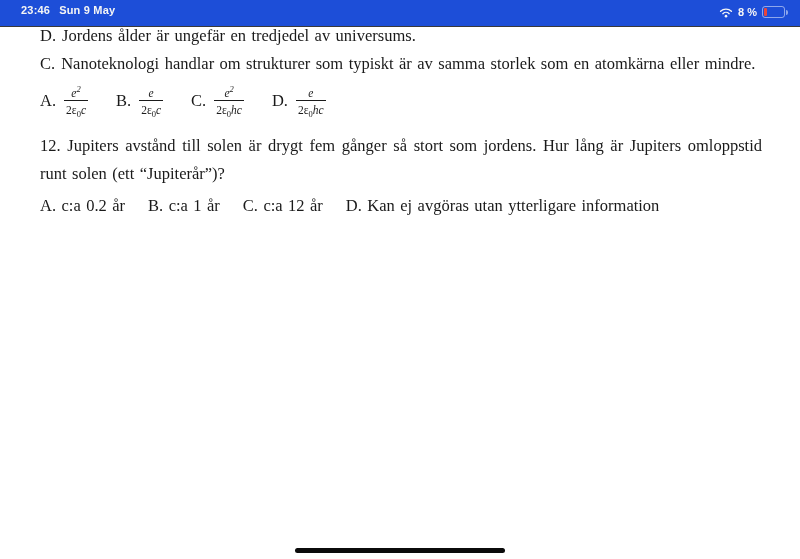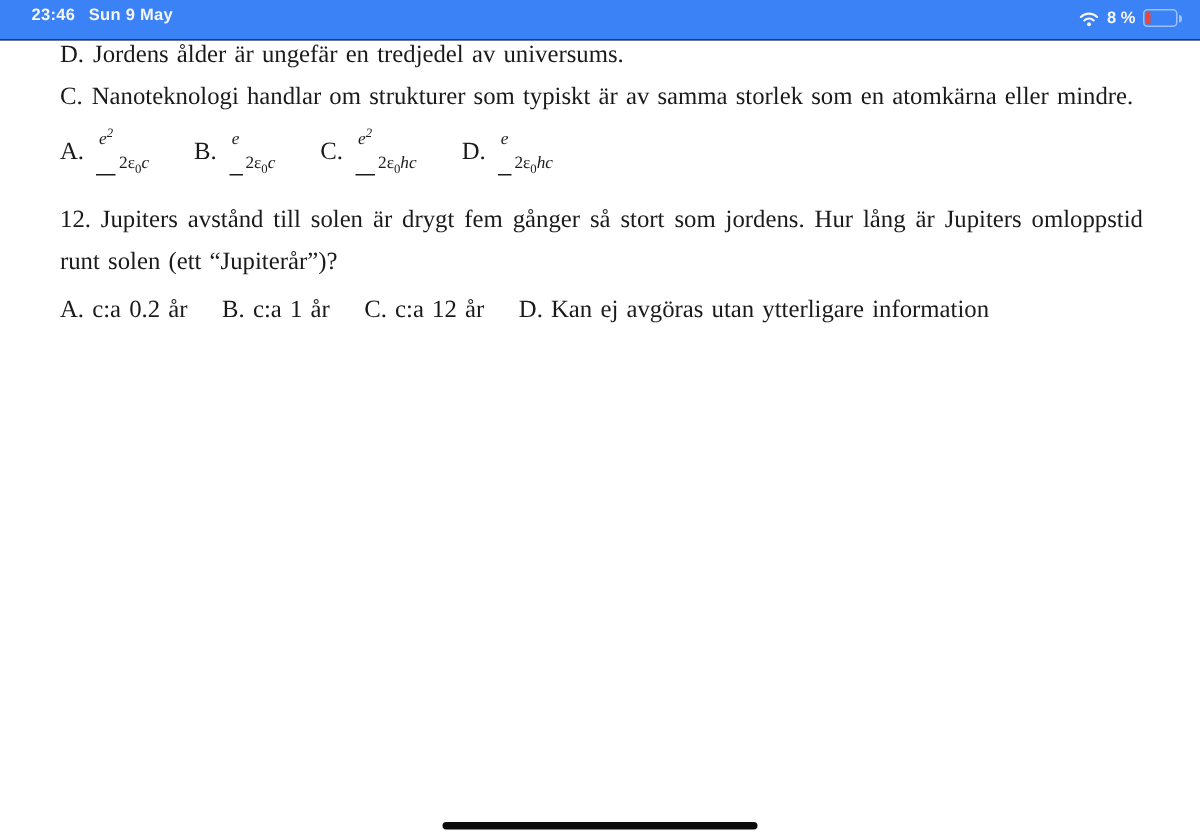--- a/index.html
+++ b/index.html
@@ -8,21 +8,21 @@
     background:#ffffff;
     position:relative;
     overflow:hidden;
     font-family:"Liberation Sans","DejaVu Sans",sans-serif;
   }
 
   
   .statusbar {
     position:absolute; top:0; left:0; right:0;
     height:26px;
-    background:#3b82f6;
+    background:#1d4ed8;
     border-bottom:1px solid #39393b;
     z-index:5;
   }
   .sb-left {
     position:absolute; left:21px; top:4px;
     display:flex; gap:9px;
     font-size:11px; font-weight:600; color:#f5f5f5;
     letter-spacing:.2px;
   }
   .sb-center {
@@ -71,30 +71,30 @@
   .var { font-style:italic; }
 
   
   .formula-row {
     margin-top:5px;
     display:flex; align-items:center; gap:28px;
     height:36px;
   }
   .formula-opt { display:inline-flex; align-items:center; gap:8px; }
   .frac {
-    display:inline-flex; align-items:center;
+    display:inline-flex; flex-direction:column; align-items:center;
     font-size:11.5px; line-height:1.15;
     transform:translateY(1px);
   }
   .frac .num {
     align-self:stretch; text-align:center;
     border-bottom:1px solid #1a1a1a;
     padding:0 2px 0.5px;
   }
-  .frac .den { padding:16px 2px 0; }
+  .frac .den { padding:3px 2px 0; }
   .frac sup { font-size:8.5px; vertical-align:super; line-height:0; }
   .frac sub { font-size:8.5px; vertical-align:sub; line-height:0; }
 
   
   .answers-row {
     margin-top:4px;
     display:flex; gap:23px;
     white-space:nowrap;
     text-align:center;
   }

